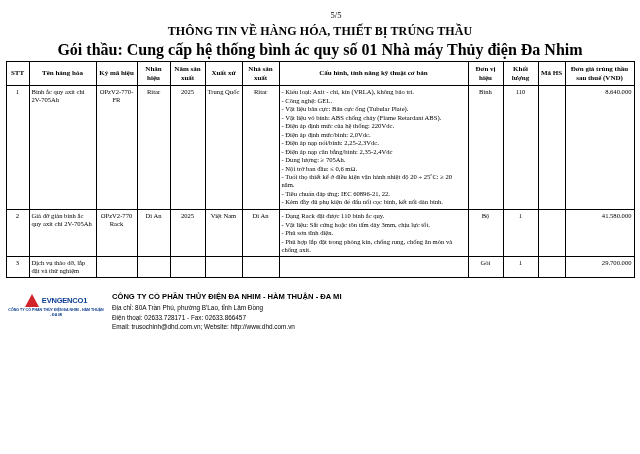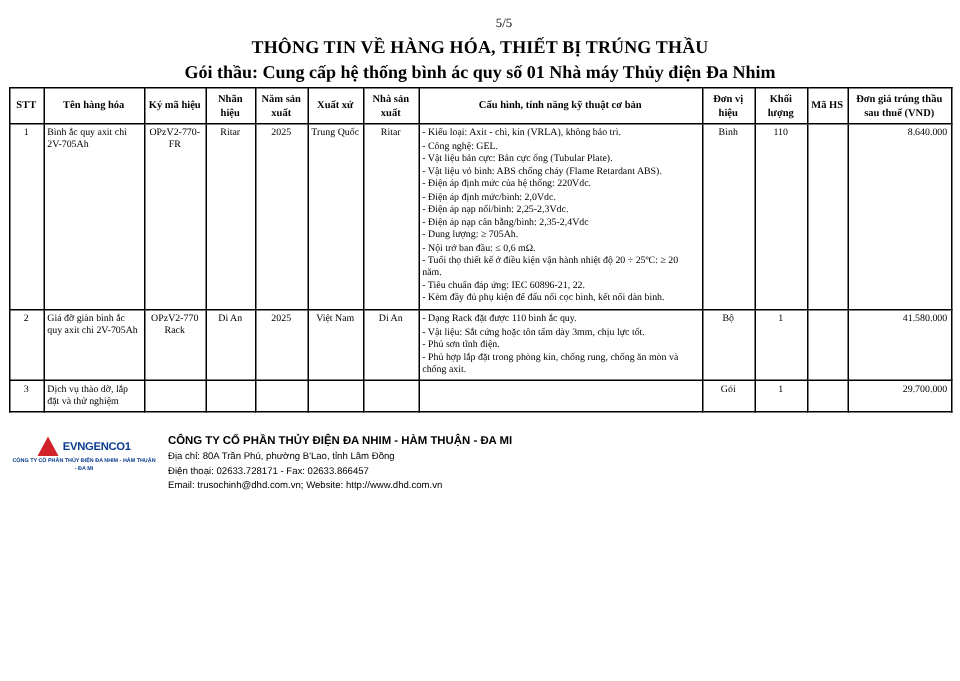--- a/index.html
+++ b/index.html
@@ -37,21 +37,21 @@
     margin-bottom: 1px;
   }
   .main-title {
     font-weight: bold;
     font-size: 12px;
     letter-spacing: 0.1px;
     margin-bottom: 2px;
   }
   .sub-title {
     font-weight: bold;
-    font-size: 12px;
+    font-size: 16px;
     margin-bottom: 2px;
   }
   .decree-line {
     font-style: italic;
     font-size: 9px;
     text-align: center;
     margin-top: 3px;
     margin-bottom: 6px;
   }
   .decree-line .bold-part {

